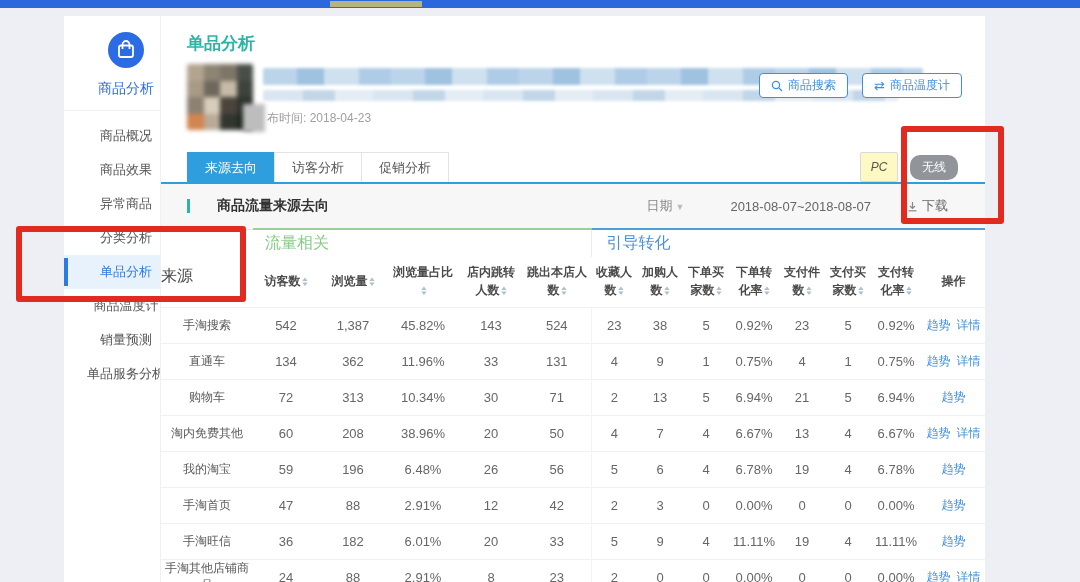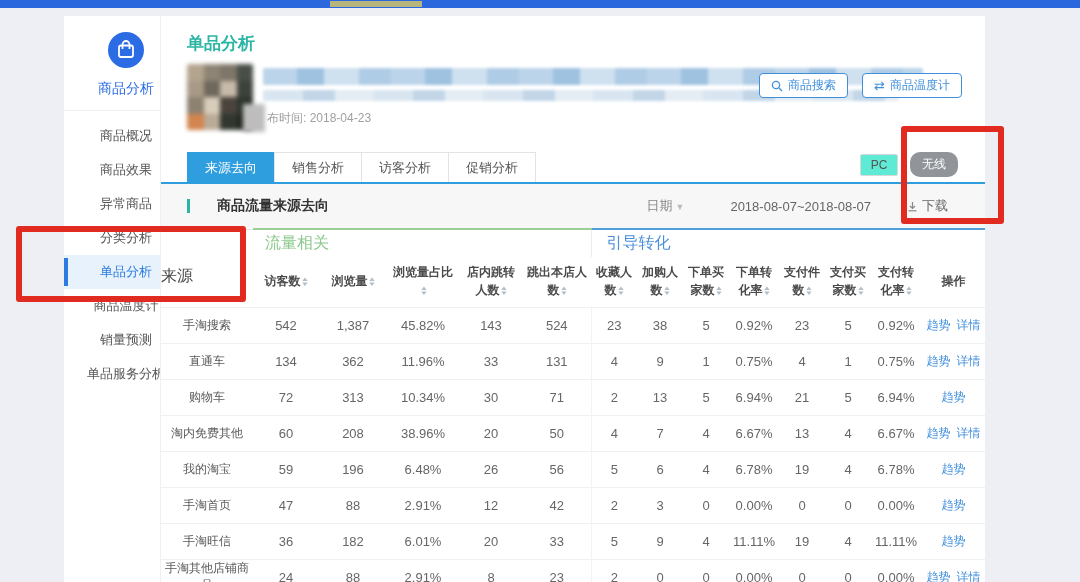--- a/index.html
+++ b/index.html
@@ -56,22 +56,22 @@
   
   .tabs{position:absolute;left:26px;top:136px;display:flex;}
   .tab{height:30px;line-height:30px;padding:0 17px;font-size:13px;color:#555;background:#fff;
     border:1px solid #e3e3e3;border-bottom:none;border-right:none;cursor:pointer;}
   .tab:last-child{border-right:1px solid #e3e3e3;}
   .tab.active{background:var(--tab-blue);color:#fff;border-color:var(--tab-blue);}
   .tabline{position:absolute;left:0;top:166px;width:825px;height:2px;background:var(--tab-blue);}
 
   
   .platform{position:absolute;right:27px;top:136px;display:flex;align-items:center;gap:12px;}
-  .pf-pc{width:38px;height:22px;border:1px solid #d9d9d9;border-radius:2px;background:#5eead4;color:#555;
-    font-size:12px;display:flex;align-items:center;justify-content:center;cursor:pointer;}
+  .pf-pc{width:38px;height:30px;border:1px solid #d9d9d9;border-radius:2px;background:#fef9c3;color:#555;
+    font-size:12px;display:flex;align-items:center;justify-content:center;cursor:pointer;font-style:italic;}
   .pf-wl{width:48px;height:25px;background:var(--wireless);color:#fff;font-size:12px;border-radius:10px;
     display:flex;align-items:center;justify-content:center;cursor:pointer;}
 
   
   .toolbar{position:absolute;left:0;top:168px;width:825px;height:44px;background:#f7f7f8;display:flex;align-items:center;}
   .sec-bar{width:3px;height:14px;background:var(--teal);margin:0 8px 0 26px;}
   .sec-title{font-size:14px;font-weight:bold;color:#333;margin-left:19px;}
   .tb-right{margin-left:auto;display:flex;align-items:center;padding-right:38px;}
   .date-dd{font-size:13px;color:#888;cursor:pointer;}
   .date-dd .chev{font-size:9px;color:#bbb;margin-left:3px;}
@@ -164,21 +164,20 @@
         <span>商品搜索</span>
       </div>
       <div class="hbtn">
         <span class="sw">⇄</span>
         <span>商品温度计</span>
       </div>
     </div>
 
     <div class="tabs" id="tabs">
         <div class="tab active">来源去向</div>
-        <div class="tab">销售分析</div>
         <div class="tab">访客分析</div>
         <div class="tab">促销分析</div>
       </div>
     <div class="tabline"></div>
 
     <div class="platform">
       <div class="pf-pc">PC</div>
       <div class="pf-wl">无线</div>
     </div>
 

